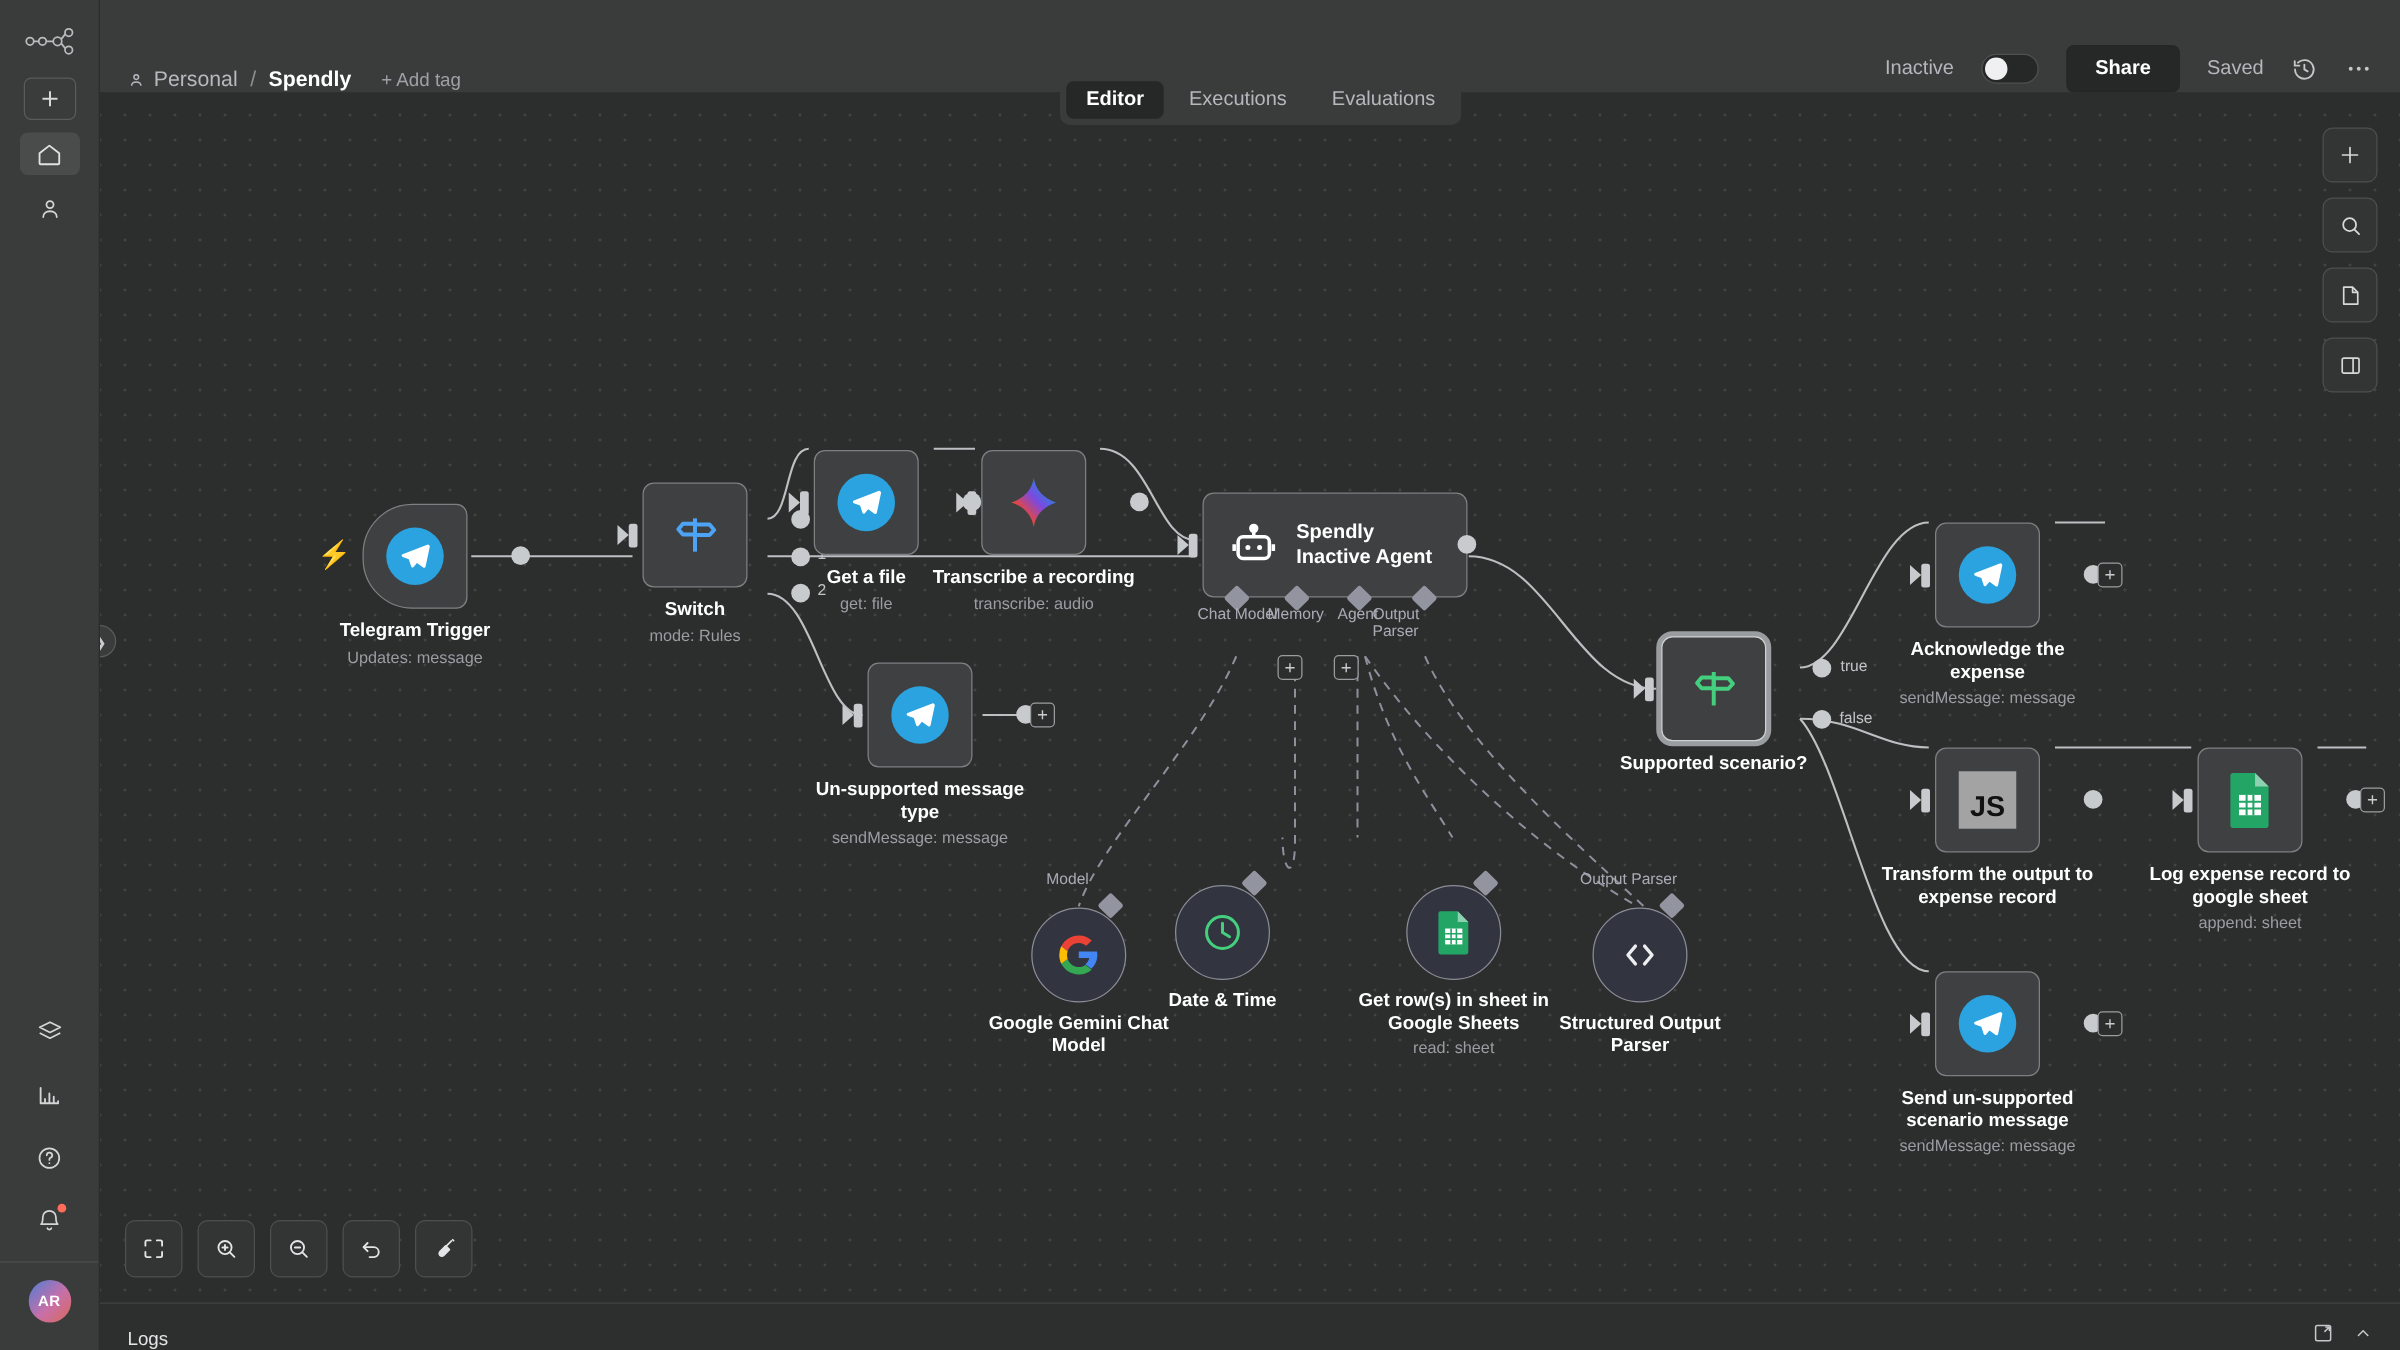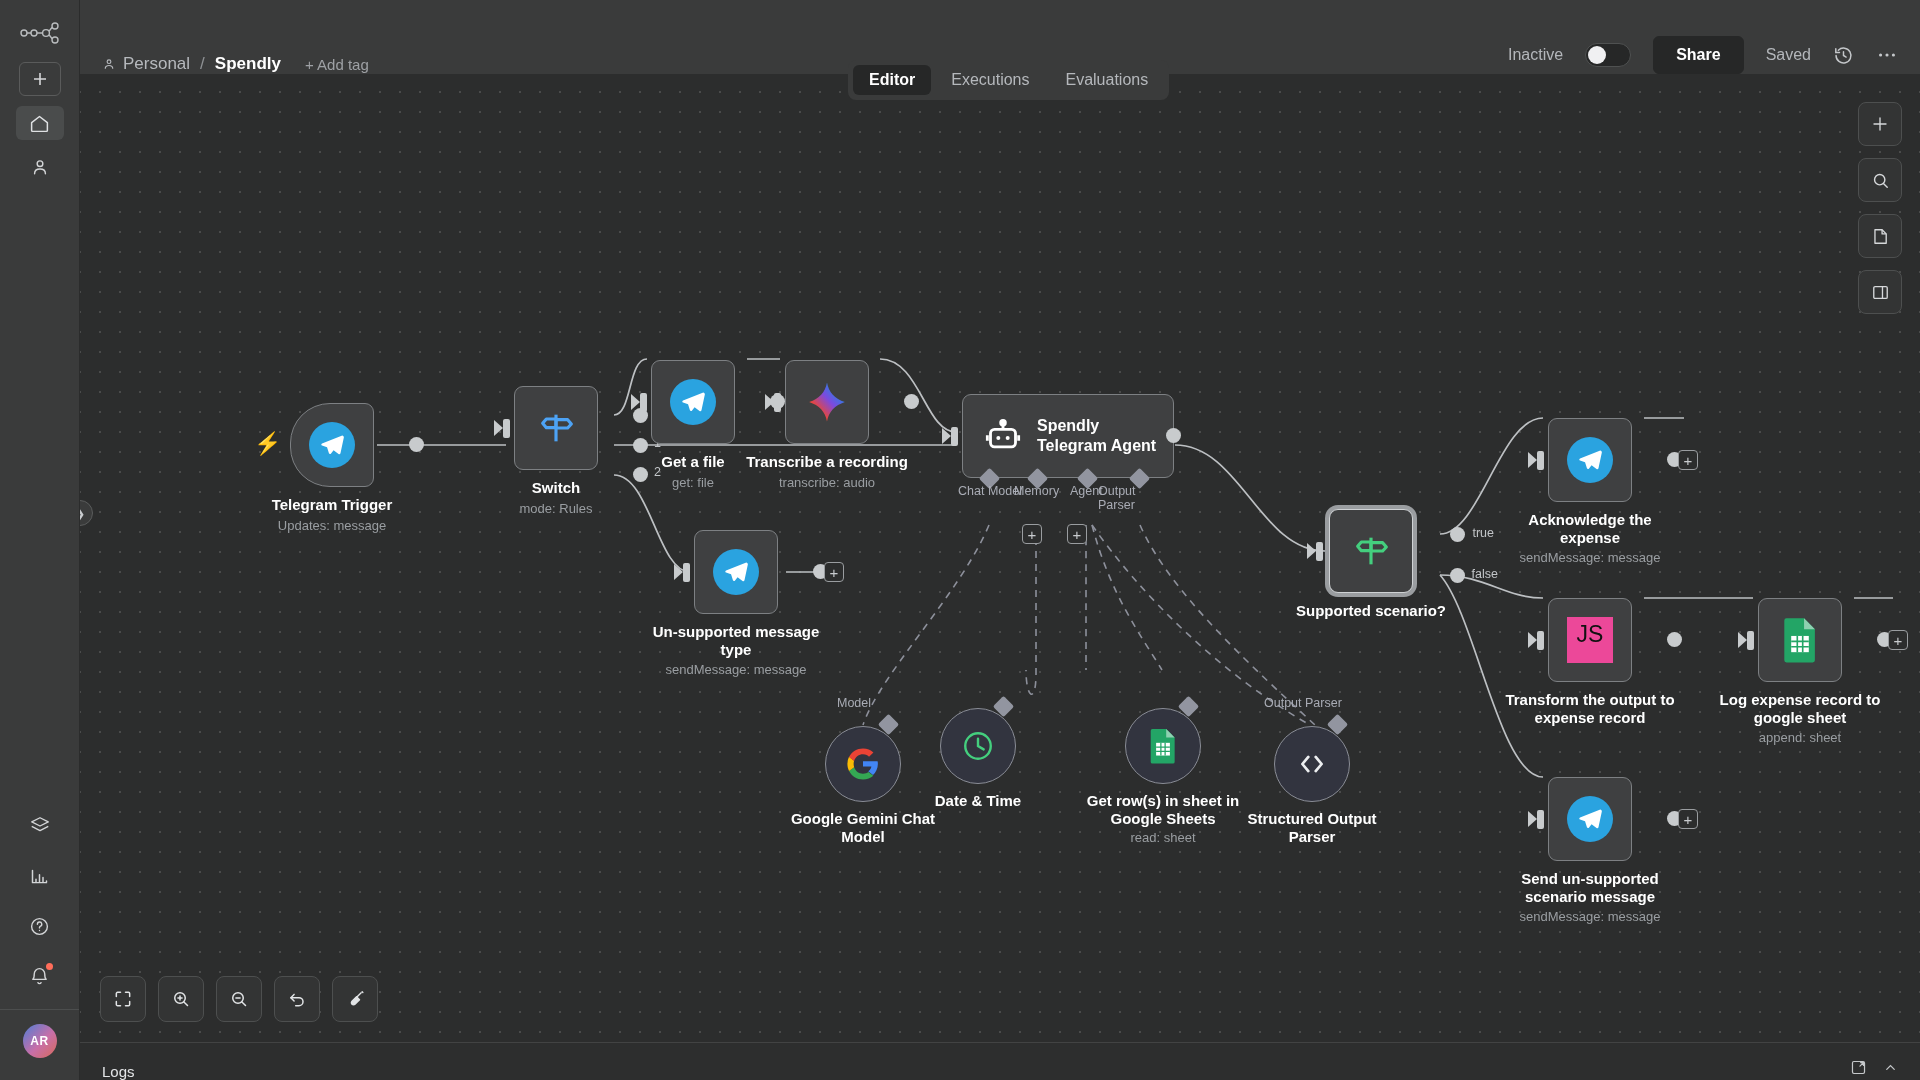--- a/index.html
+++ b/index.html
@@ -159,23 +159,23 @@
   .agent-port-label { position:absolute; font-size:12.5px; color:#a9acb5; }
   .sub-label { position:absolute; font-size:12.5px; color:#a9acb5; }
   .lightning { position:absolute; color:#ff6d5a; font-size:22px; }
 
   
   .tg-icon {
     width:46px;height:46px;border-radius:50%;background:#2aa3e0;
     display:flex;align-items:center;justify-content:center;
   }
   .js-icon {
-    width:46px;height:46px;background:#ec4899;color:#111;
-    font-size:23px;font-weight:normal;display:flex;align-items:flex-end;
-    justify-content:center; padding-bottom:15px; font-family:"Liberation Sans",sans-serif;
+    width:46px;height:46px;background:#a3a3a3;color:#111;
+    font-size:23px;font-weight:bold;display:flex;align-items:flex-end;
+    justify-content:center; padding-bottom:4px; font-family:"Liberation Sans",sans-serif;
   }
 
   
   .collapse-handle {
     position:absolute; left:-13px; top:426px; width:26px;height:26px;border-radius:50%;
     background:#3a3b3b; border:1px solid #5a5c5c; color:#c9cccf;
     display:flex;align-items:center;justify-content:center;font-size:13px;cursor:pointer;
     z-index: 20;
   }
 
@@ -450,21 +450,21 @@
         <svg width="40" height="40" viewBox="0 0 24 24" fill="none" stroke="#fff" stroke-width="1.7" stroke-linejoin="round">
           <rect x="4.5" y="8" width="15" height="10.5" rx="2.4"></rect>
           <path d="M12 8V5.2"></path>
             <circle cx="12" cy="4" r="1.4" fill="#fff"></circle>
           <path d="M2.6 11.6v3.3M21.4 11.6v3.3"></path>
           <circle cx="9.2" cy="13.2" r="1.2" fill="#fff" stroke="none"></circle>
           <circle cx="14.8" cy="13.2" r="1.2" fill="#fff" stroke="none"></circle>
         </svg>
         <div style="font-size:16px;font-weight:bold;color:#fff;line-height:1.25;">
           <div>Spendly</div>
-          <div>Telegram Agent</div>
+          <div>Inactive Agent</div>
         </div>
         <div class="port-in" style="left:-11px; top:33px;"></div>
         <div class="port-out" style="right:-7px; top:34px;"></div>
 
         <div class="agent-port" style="left:20px; bottom:-8px;"></div>
         <div class="agent-port" style="left:68px; bottom:-8px;"></div>
         <div class="agent-port" style="left:118px; bottom:-8px;"></div>
         <div class="agent-port" style="left:170px; bottom:-8px;"></div>
       </div>
       <span class="agent-port-label" style="left:-4px; top:90px;">Chat Model</span>

